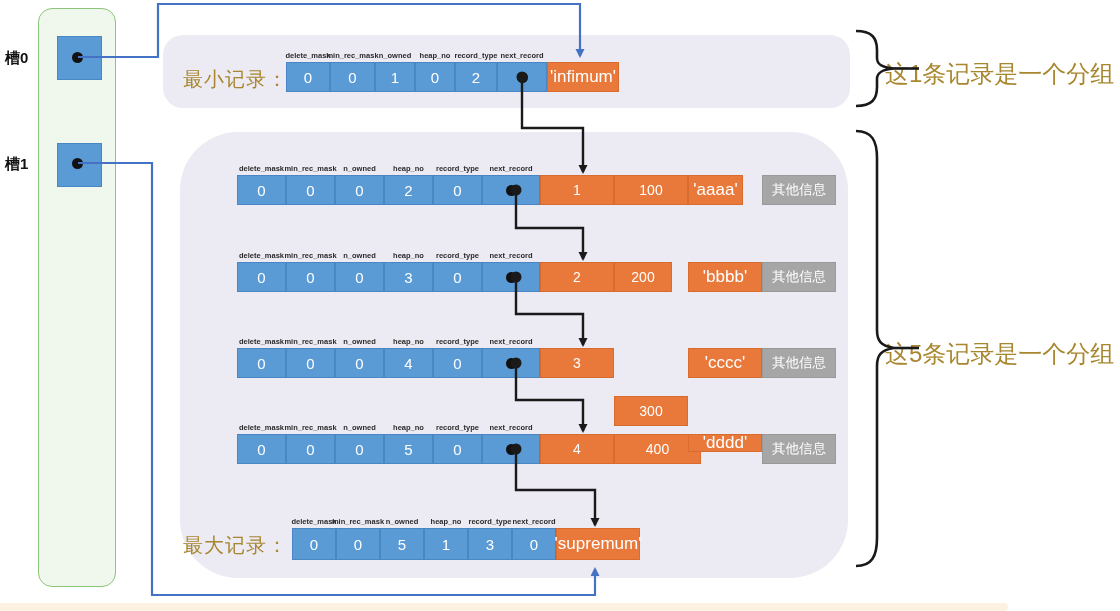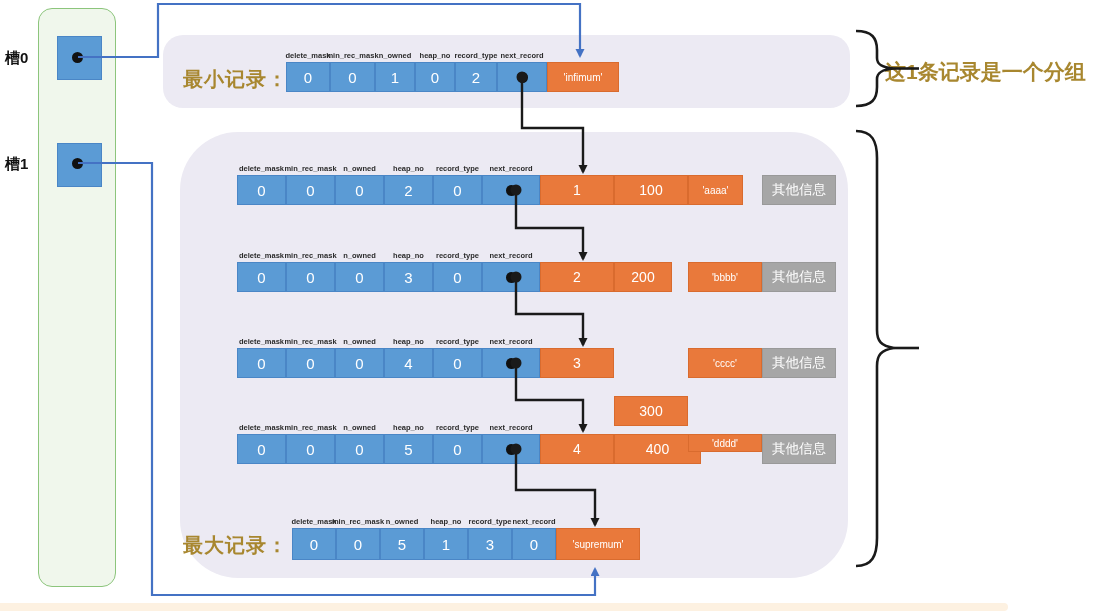--- a/index.html
+++ b/index.html
@@ -14,31 +14,31 @@
   .panel{position:absolute;left:38px;top:8px;width:76px;height:577px;background:var(--green-fill);
          border:1.6px solid var(--green-border);border-radius:14px;z-index:1;}
   .slot-label{position:absolute;left:5px;width:32px;text-align:left;font-size:15px;font-weight:bold;
               color:#111;z-index:2;}
   .slot-box{position:absolute;left:57px;width:43px;height:42px;background:var(--cell-blue);
             border:1px solid var(--cell-blue-border);z-index:2;}
   .slot-dot{position:absolute;width:11px;height:11px;border-radius:50%;background:#111;z-index:3;}
   .container{position:absolute;background:var(--lavender);z-index:1;}
   .container.top{left:163px;top:35px;width:687px;height:73px;border-radius:20px;}
   .container.main{left:180px;top:132px;width:668px;height:446px;border-radius:58px;}
-  .row-label{position:absolute;font-size:20px;color:var(--gold);font-weight:700;letter-spacing:1px;z-index:3;}
+  .row-label{position:absolute;font-size:20px;color:var(--gold);font-weight:400;letter-spacing:1px;z-index:3;}
   .hdr{position:absolute;font-size:7.5px;font-weight:bold;color:#2a2a2a;white-space:nowrap;
        transform:translateX(-50%);z-index:3;}
   .cell{position:absolute;box-sizing:border-box;display:flex;align-items:center;justify-content:center;
         color:#fff;z-index:2;}
   .cell.blue{background:var(--cell-blue);border:1px solid var(--cell-blue-border);font-size:15px;}
   .cell.orange{background:var(--cell-orange);border:1px solid #d96b2e;font-size:14px;}
-  .cell.orange.small{font-size:10px;}
+  .cell.orange.small{font-size:17px;}
   .cell.gray{background:var(--cell-gray);border:1px solid #999;font-size:13.5px;}
   .cell .dot{width:11px;height:11px;border-radius:50%;background:#111;}
-  .group-label{position:absolute;left:885px;font-size:21px;color:var(--gold);font-weight:700;
+  .group-label{position:absolute;left:885px;font-size:24px;color:var(--gold);font-weight:400;
                white-space:nowrap;z-index:3;}
   .strip{position:absolute;left:0px;top:603px;width:1008px;height:8px;background:var(--strip);
          border-radius:0 4px 4px 0;z-index:0;}
 </style>
 </head>
 <body>
 
 <div class="canvas">
 
   <div class="panel"></div>
@@ -152,20 +152,21 @@
       <div class="hdr" style="left: 446px; top: 517px;">heap_no</div>
       <div class="cell blue" style="left: 424px; top: 528px; width: 44px; height: 32px;">1</div>
       <div class="hdr" style="left: 490px; top: 517px;">record_type</div>
       <div class="cell blue" style="left: 468px; top: 528px; width: 44px; height: 32px;">3</div>
       <div class="hdr" style="left: 534px; top: 517px;">next_record</div>
       <div class="cell blue" style="left: 512px; top: 528px; width: 44px; height: 32px;">0</div>
       <div class="cell orange small" style="left: 556px; top: 528px; width: 84px; height: 32px;">'supremum'</div>
     </div>
 
   <div class="group-label" style="top:58px;">这1条记录是一个分组</div>
+  <div class="group-label" style="top:338px;">这5条记录是一个分组</div>
 
   <div class="strip"></div>
 
   <svg class="overlay" viewBox="0 0 1120 611">
     <defs>
       <marker id="ah-blue" markerUnits="userSpaceOnUse" markerWidth="10" markerHeight="10" refX="7" refY="4.5" orient="auto">
         <path d="M0,0 L9,4.5 L0,9 Z" fill="#4472c4"></path>
       </marker>
       <marker id="ah-black" markerUnits="userSpaceOnUse" markerWidth="10" markerHeight="10" refX="7" refY="4.5" orient="auto">
         <path d="M0,0 L9,4.5 L0,9 Z" fill="#1a1a1a"></path>

